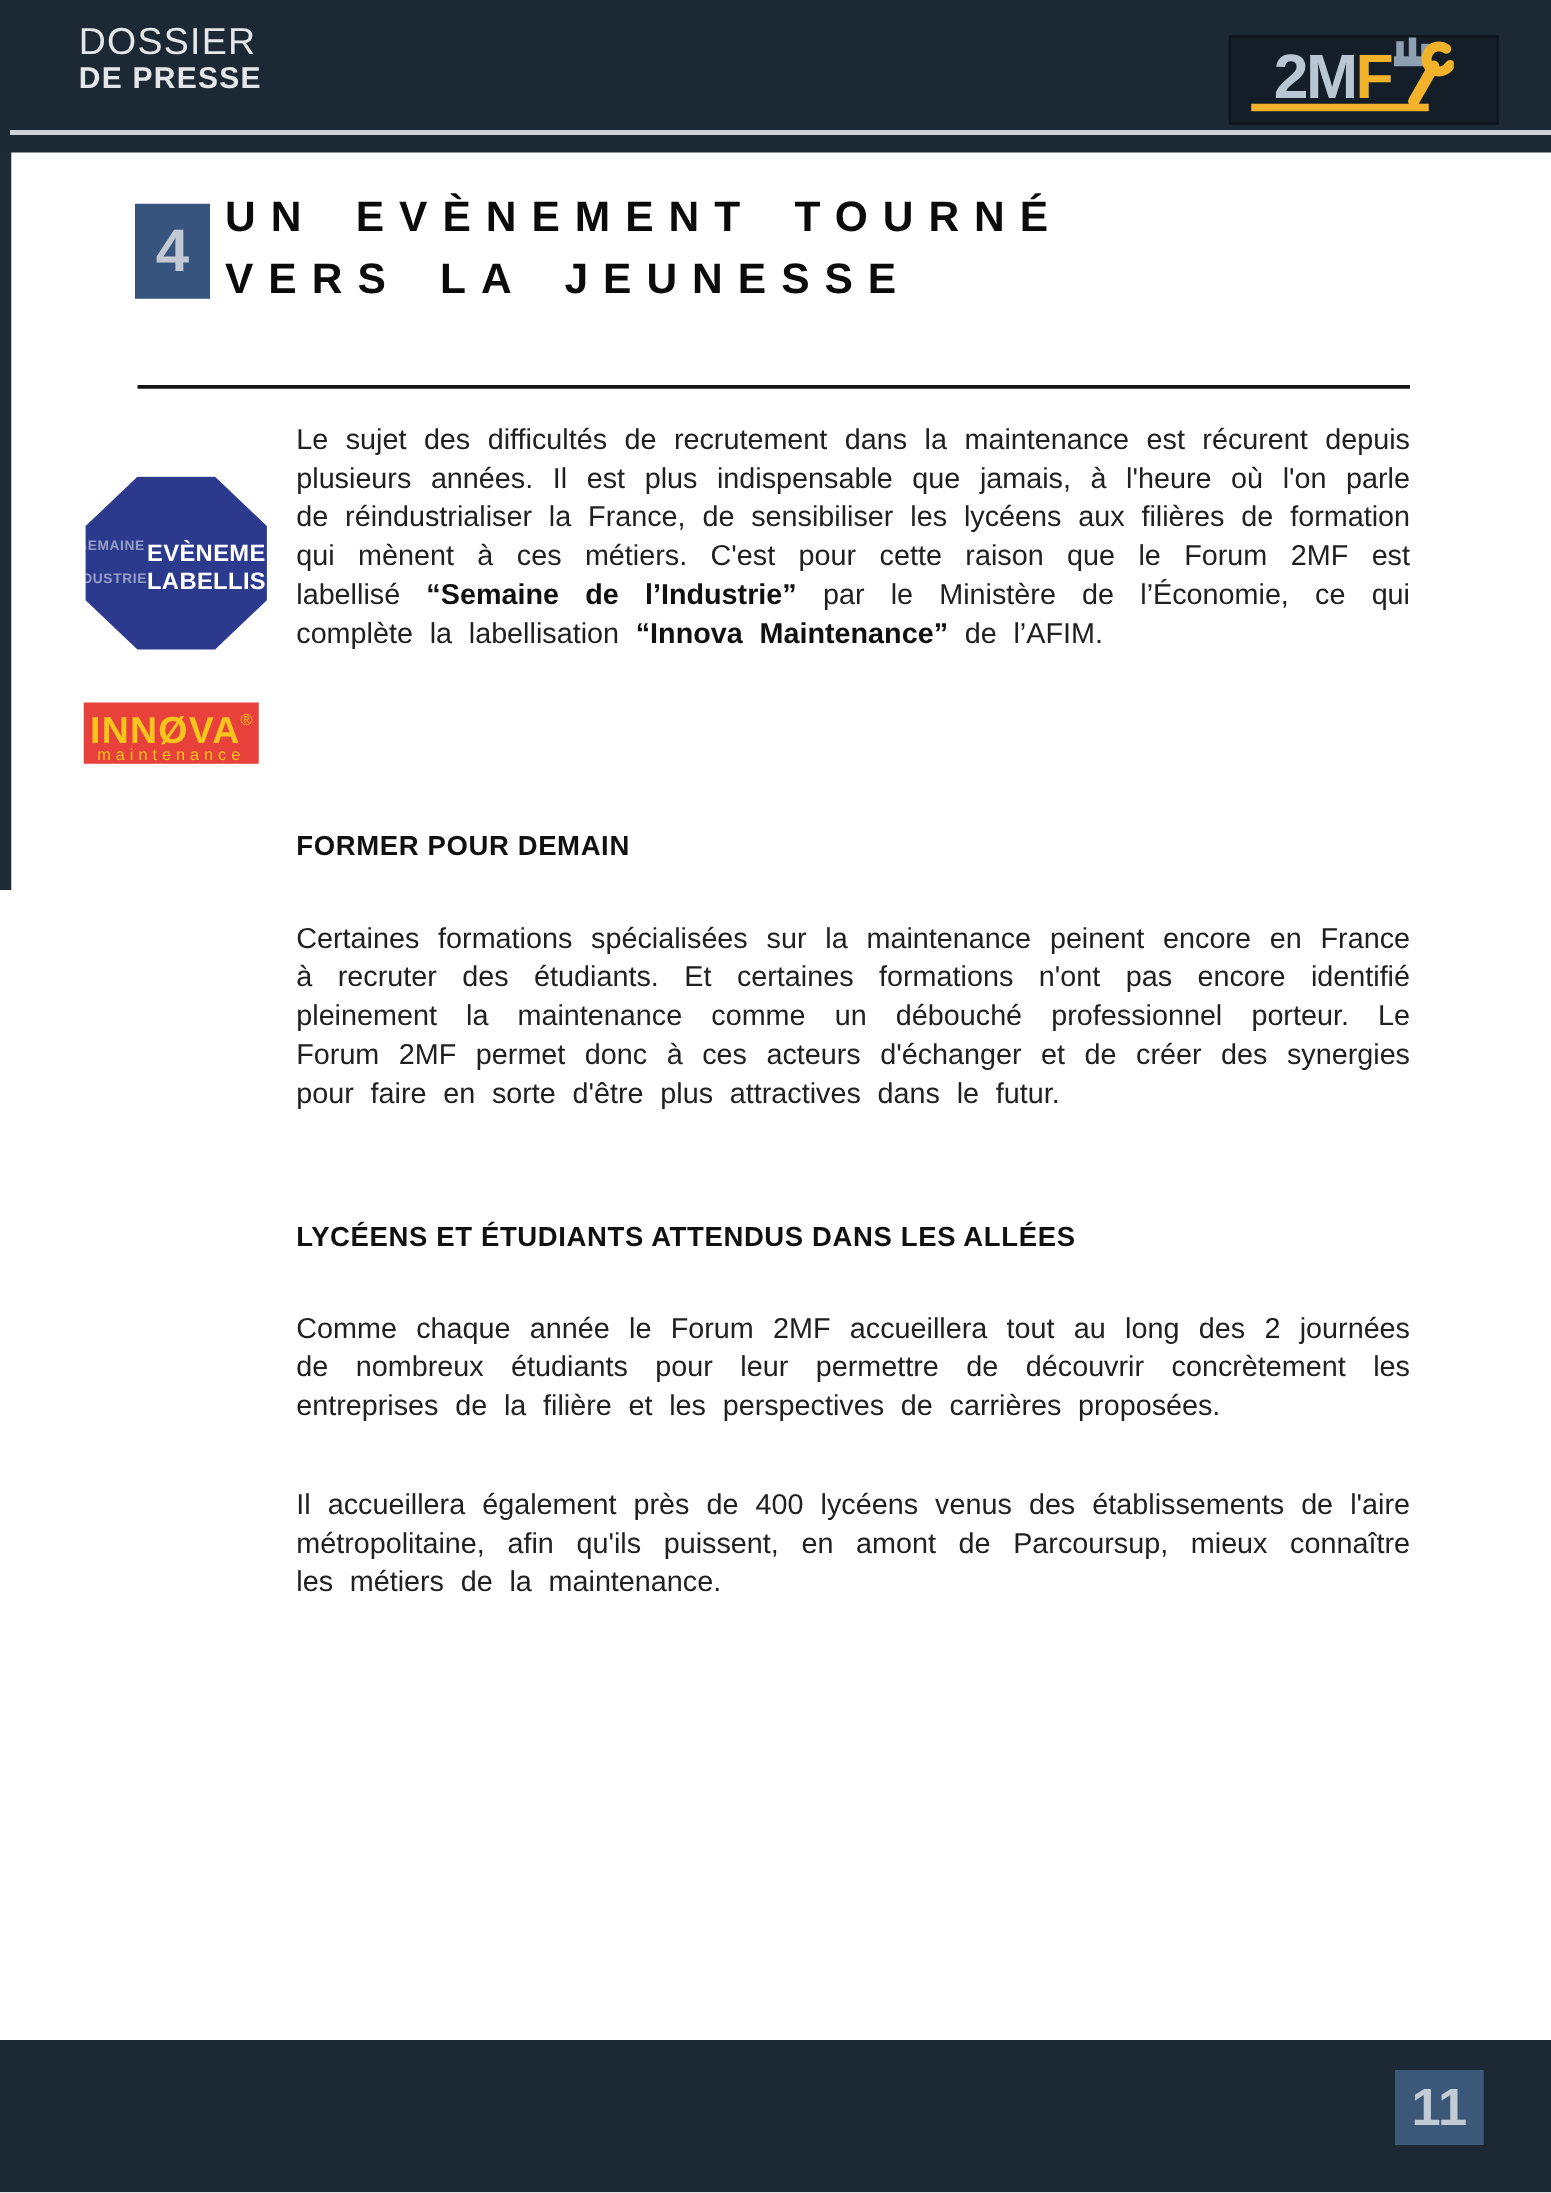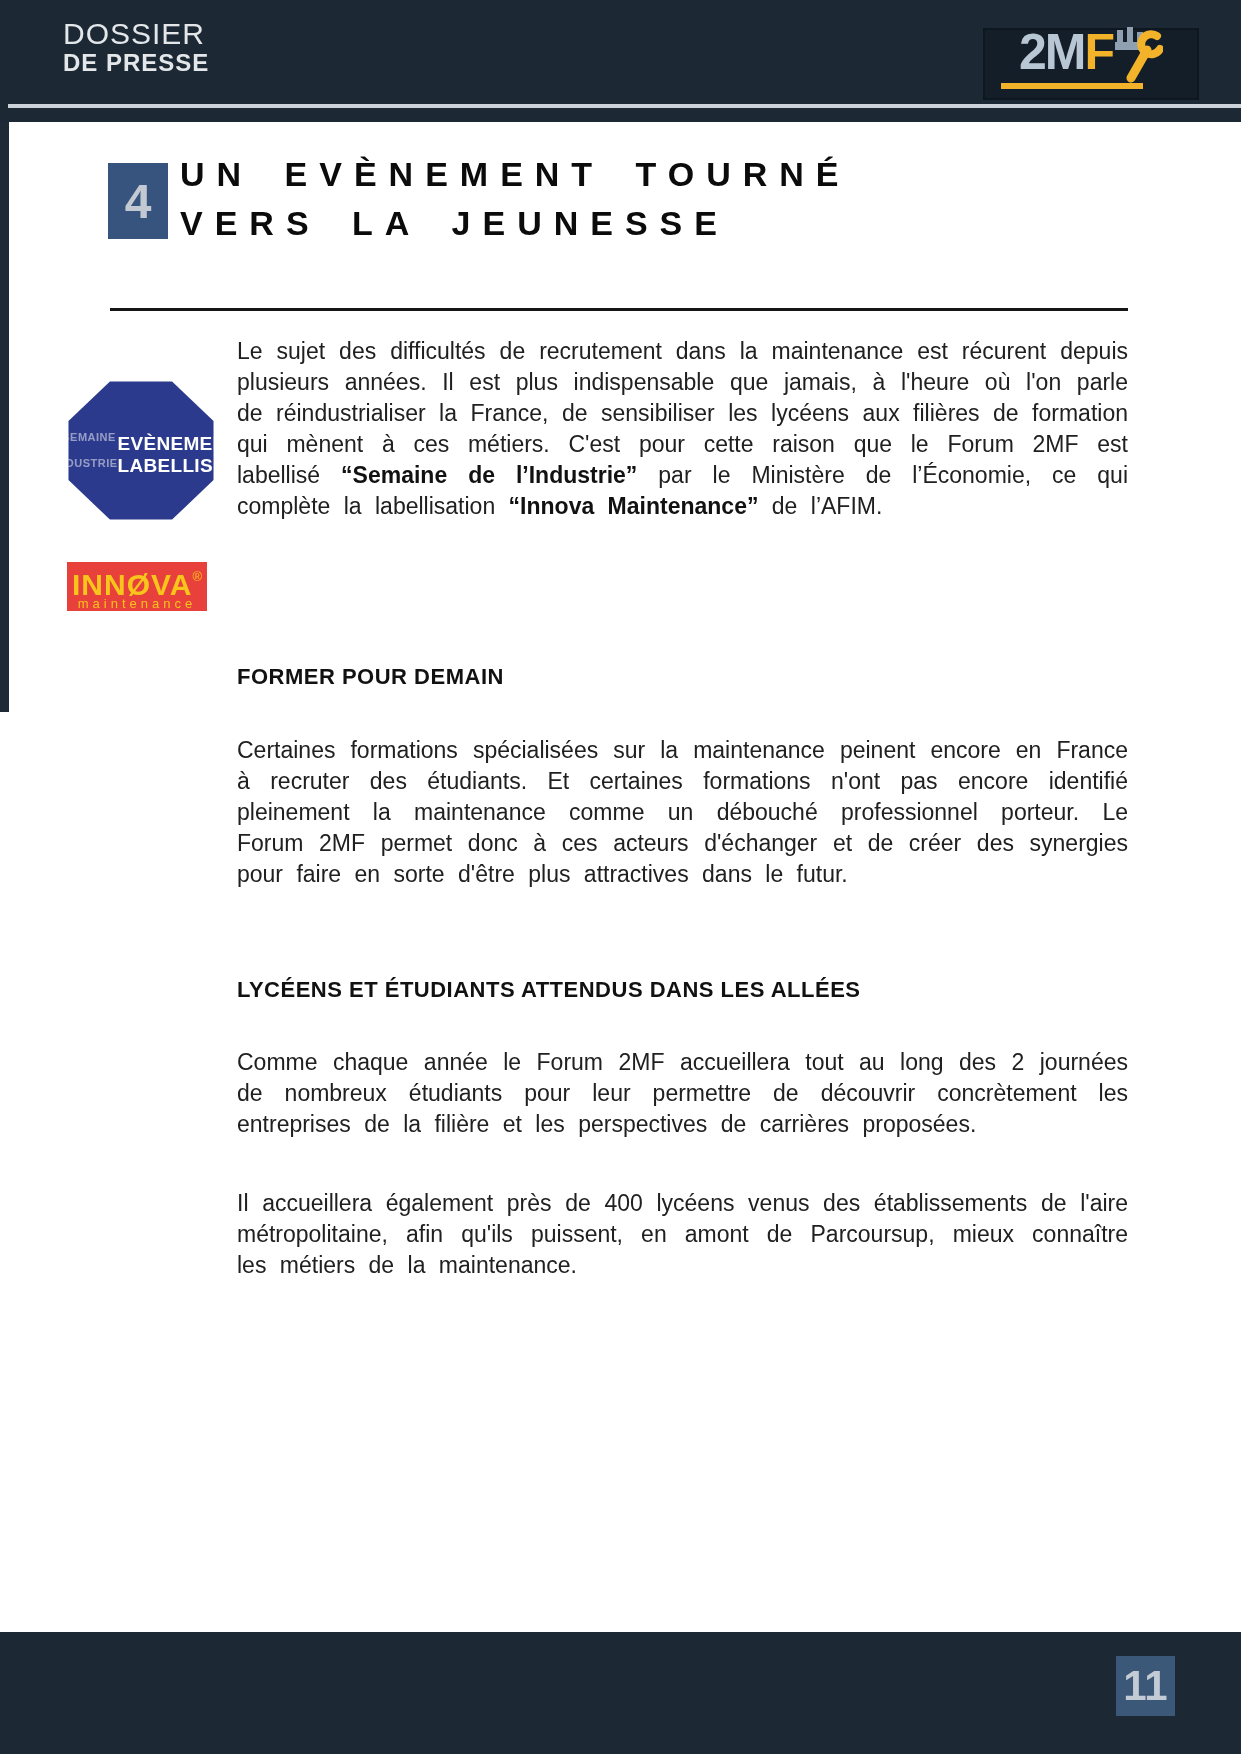--- a/index.html
+++ b/index.html
@@ -7,21 +7,21 @@
   .page{position:relative;width:1241px;height:1754px;background:#ffffff;overflow:hidden;}
 
   
   .header{position:absolute;left:0;top:0;width:1241px;height:122px;background:#1c2834;}
   .edge-strip{position:absolute;left:0;top:0;width:9px;height:712px;background:#1e2a35;}
   .header-title{position:absolute;left:63px;top:18px;color:#e3e7ea;line-height:1.08;}
   .header-title .ht1{font-size:30px;font-weight:400;letter-spacing:1px;}
   .header-title .ht2{font-size:24px;font-weight:700;letter-spacing:1px;}
   .header-underline{position:absolute;left:8px;top:104px;width:1233px;height:4px;background:#ccd2d7;}
 
-  .logo-box{position:absolute;right:42px;top:28px;width:216px;height:72px;background:#141e29;border:2px solid #0e1720;box-sizing:border-box;display:flex;align-items:flex-start;justify-content:center;}
+  .logo-box{position:absolute;right:42px;top:28px;width:216px;height:72px;background:#141e29;border:2px solid #0e1720;box-sizing:border-box;display:flex;align-items:center;justify-content:center;}
   .logo-text{font-size:50px;font-weight:800;letter-spacing:-2px;line-height:1;position:relative;top:-3px;}
   .logo-2m{color:#b9c6d3;}
   .logo-f{color:#f2b32a;}
   .logo-bar{position:absolute;left:16px;bottom:9px;width:142px;height:6px;background:#f2b32a;}
   .logo-glyph{position:relative;top:-4px;margin-left:2px;}
 
   
   .sec-num{position:absolute;left:108px;top:163px;width:60px;height:76px;background:#37547f;display:flex;align-items:center;justify-content:center;}
   .sec-num span{font-size:48px;font-weight:700;color:#c2c9d2;}
   .sec-title{position:absolute;left:180px;top:150px;width:960px;color:#0b0b0b;font-weight:800;font-size:34px;line-height:49px;letter-spacing:12px;word-spacing:10px;}
@@ -45,21 +45,21 @@
   .content p strong{font-weight:700;color:#111;}
   .content h2{margin:0;font-size:22px;font-weight:700;color:#111;letter-spacing:.5px;line-height:26px;}
   .h2-former{margin-top:142px !important;}
   .p2{margin-top:45px !important;}
   .h2-lyceens{margin-top:87px !important;}
   .p3{margin-top:44px !important;}
   .p4{margin-top:48px !important;}
 
   
   .footer{position:absolute;left:0;top:1632px;width:1241px;height:122px;background:#1c2834;}
-  .page-num{position:absolute;left:1116px;top:24px;width:59px;height:60px;background:#3c5878;display:flex;align-items:center;justify-content:center;}
+  .page-num{position:absolute;left:1116px;top:24px;width:71px;height:60px;background:#3c5878;display:flex;align-items:center;justify-content:center;}
   .page-num span{font-size:42px;font-weight:700;color:#c3cbd4;}
 </style>
 </head>
 <body>
 
 <div class="page">
 
   <div class="edge-strip"></div>
 
   <header class="header">

